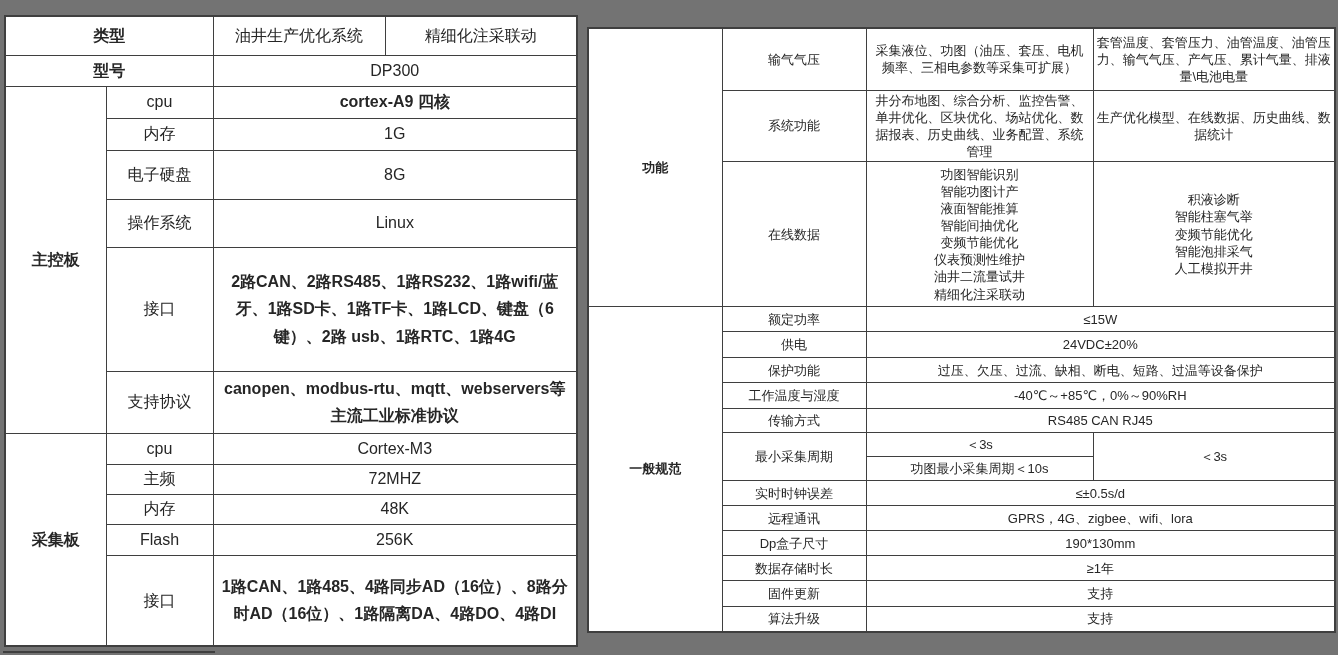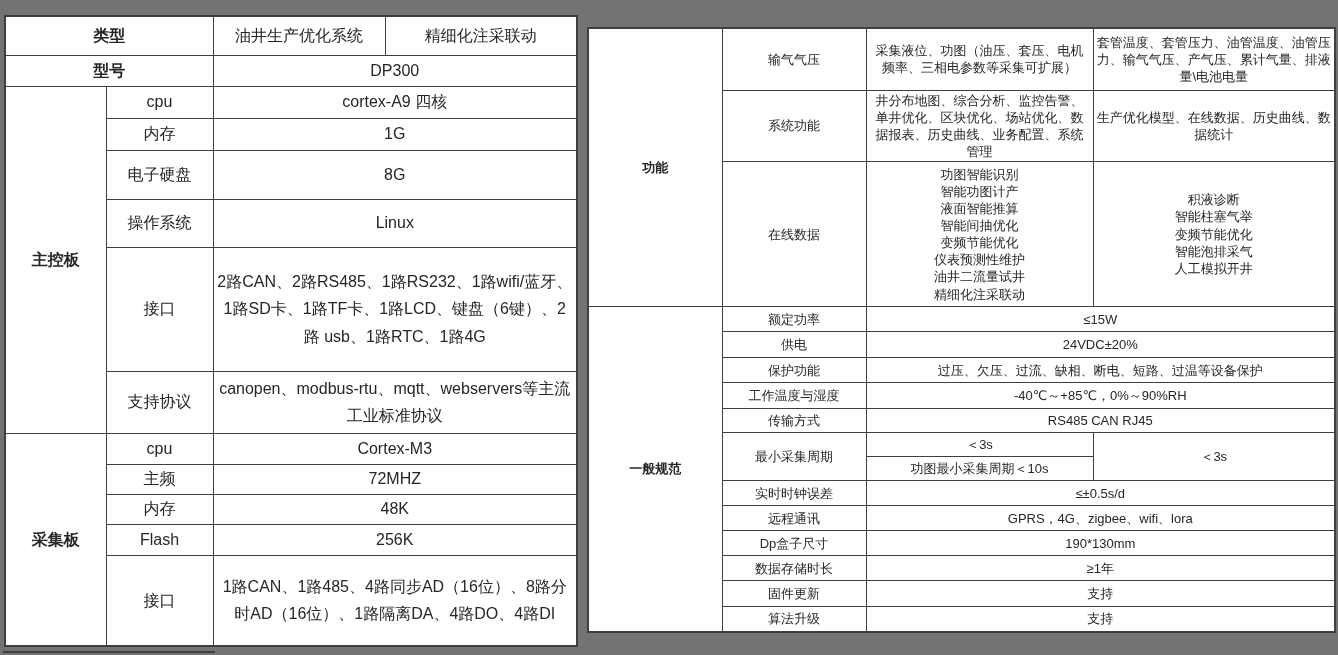--- a/index.html
+++ b/index.html
@@ -14,21 +14,21 @@
   }
   table.spec td {
     border:1px solid #3f3f3f; text-align:center; vertical-align:middle;
     padding:1px 3px; overflow:hidden; word-break:break-all;
   }
   
   #left-table { left:4px; top:15px; width:572px; }
   #left-table td { font-size:16px; line-height:1.45; }
   .lt-hdr { font-size:17px; font-weight:bold; }
   .lt-sub { font-size:16px; font-weight:normal; }
-  .lt-bold { font-size:17px; font-weight:normal; line-height:1.7 !important;margin-top:36px; }
+  .lt-bold { font-size:17px; font-weight:bold; line-height:1.7 !important;margin-top:36px; }
   
   #right-table { left:587px; top:27px; width:747px; }
   #right-table td { font-size:13px; line-height:1.32; }
   .rt-hdr { font-size:14px; font-weight:bold;margin-top:9px; }
   .prewrap { white-space:pre-line; }
   .partial-line { position:absolute; background:#3f3f3f; }
 </style>
 </head>
 <body>
 

